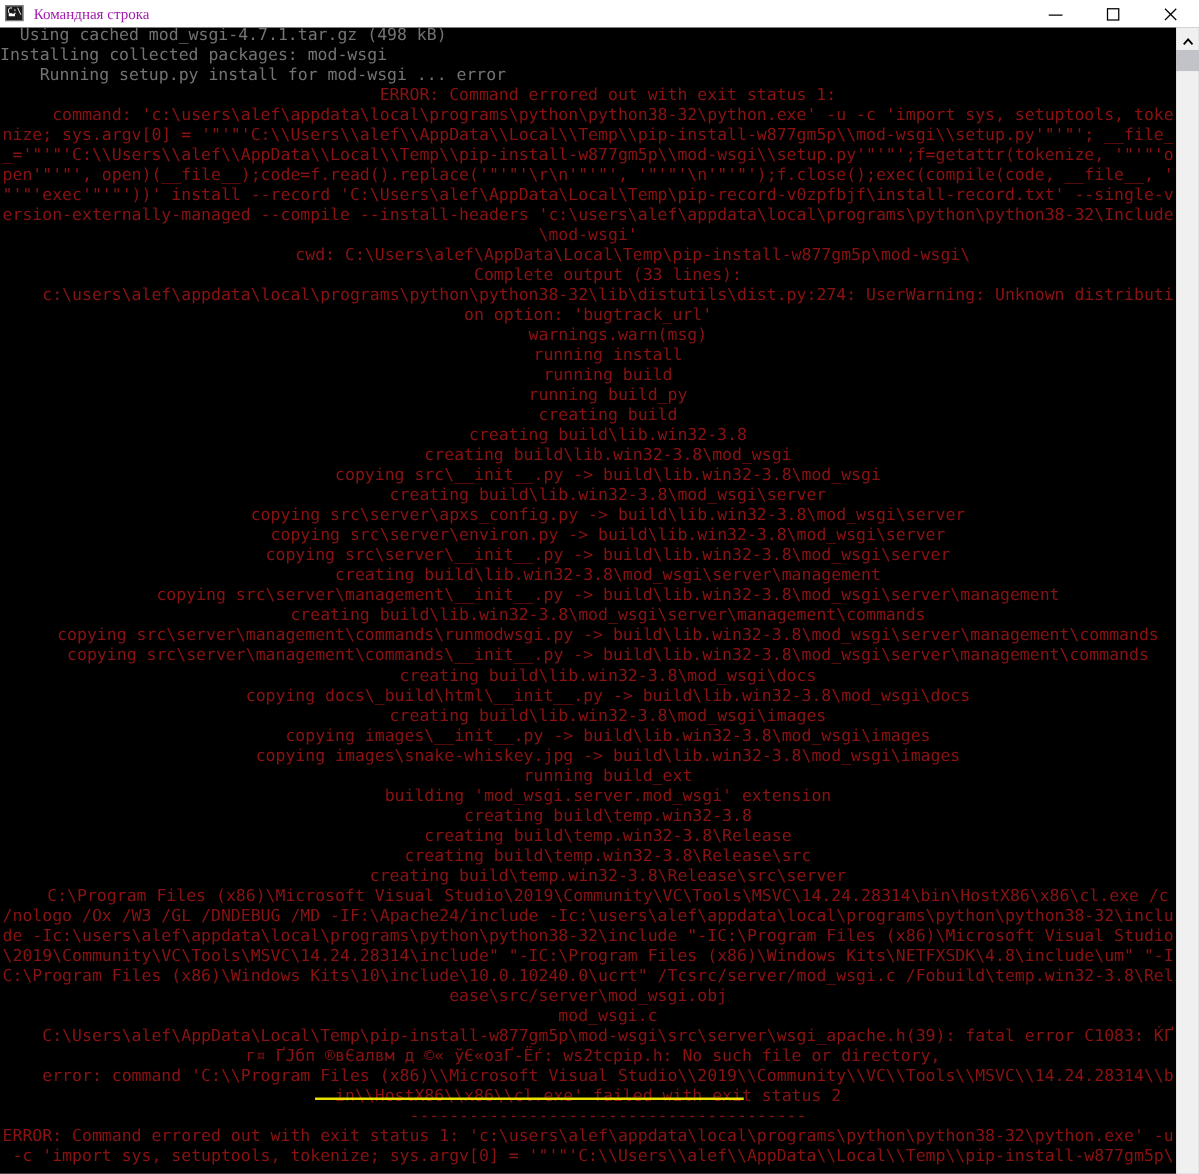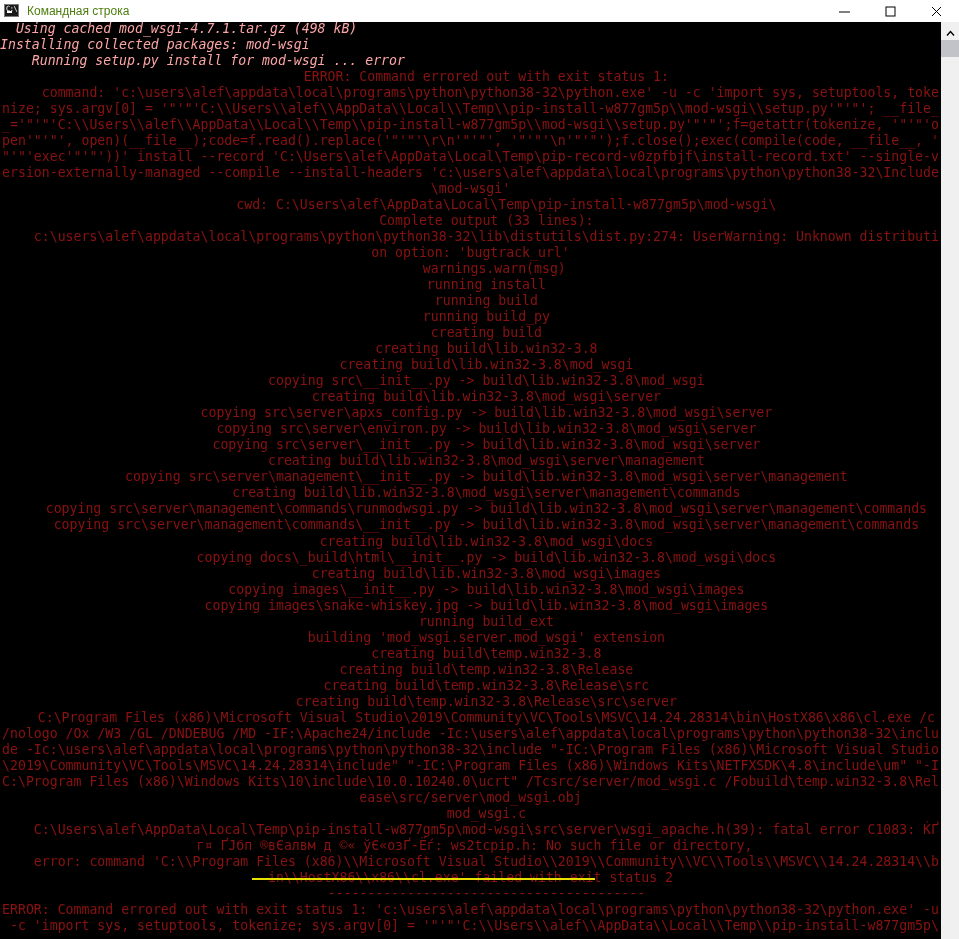--- a/index.html
+++ b/index.html
@@ -62,23 +62,23 @@
     color: #ffffff;
     letter-spacing: -0.5px;
   }
   .tb-icon .cursor {
     position: absolute;
     left: 4px; top: 9px;
     width: 5px; height: 2px;
     background: #ffffff;
   }
   .tb-title {
-    font-family: Liberation Sans, sans-serif;
+    font-family: Liberation Serif, serif;
     font-size: 12px;
-    color: #4d7c0f;
+    color: #a21caf;
     line-height: 22px;
     white-space: nowrap;
     flex: 0 0 auto;
   }
   .tb-spacer { flex: 1 1 auto; }
   .tb-btn {
     width: 46px;
     height: 22px;
     display: flex;
     align-items: center;
@@ -108,21 +108,21 @@
     left: 0;
     top: -1px;
     width: 941px;
     font-family: "DejaVu Sans Mono", monospace;
     font-size: 13.2px;
     line-height: 16.02px;
     white-space: pre;
     letter-spacing: 0px;
   }
   .ln { display: block; height: 16.02px; }
-  .c-white { color: #fca5a5; font-style: italic; }
+  .c-white { color: #737373; }
   .c-red   { color: #8b1212; text-align: center; }
 
   
   .annot-underline {
     position: absolute;
     left: 252px;
     top: 856px;
     width: 343px;
     height: 2px;
     background: #e8e000;

